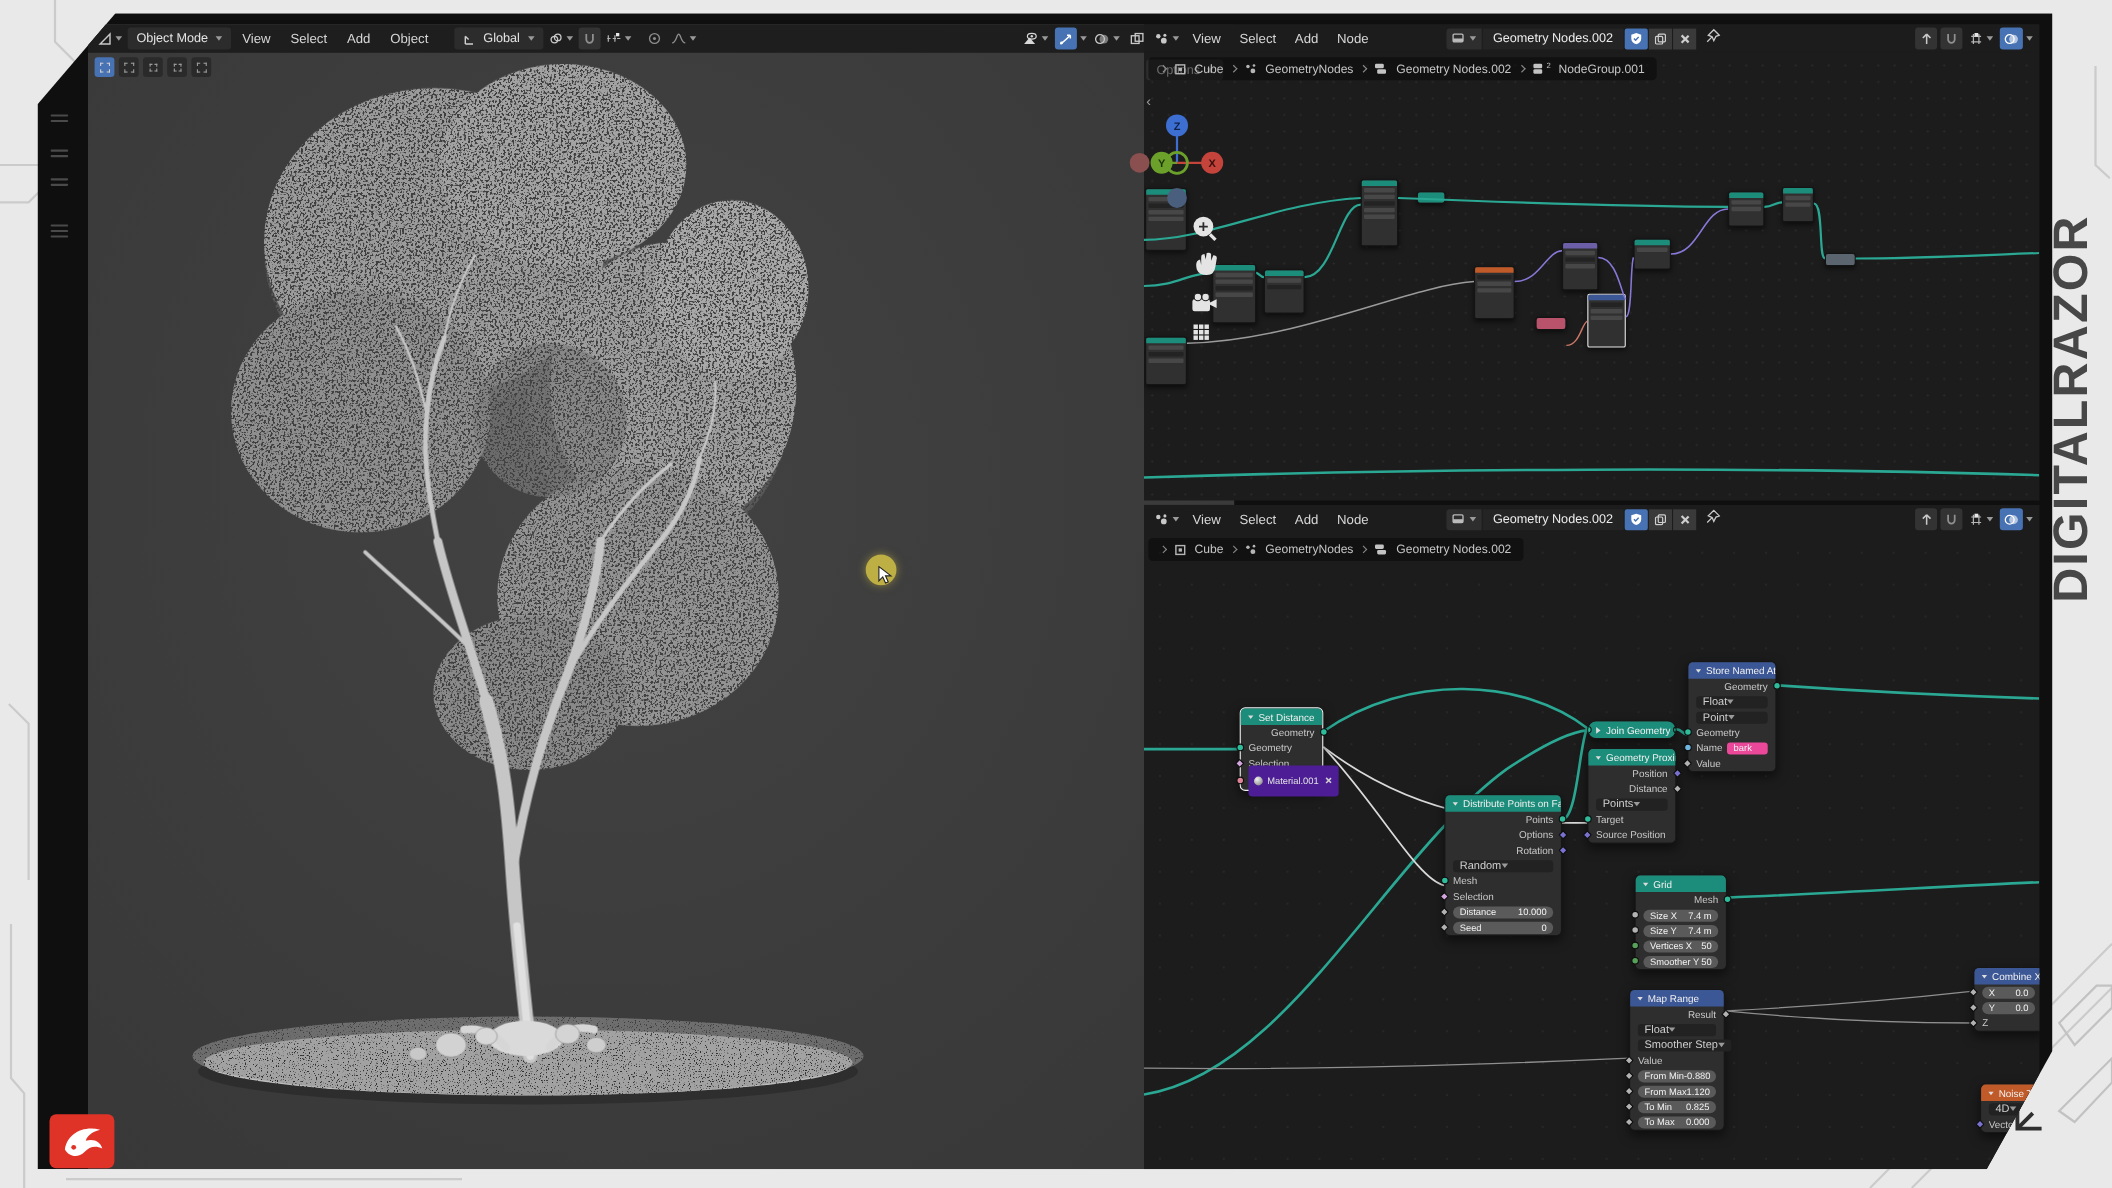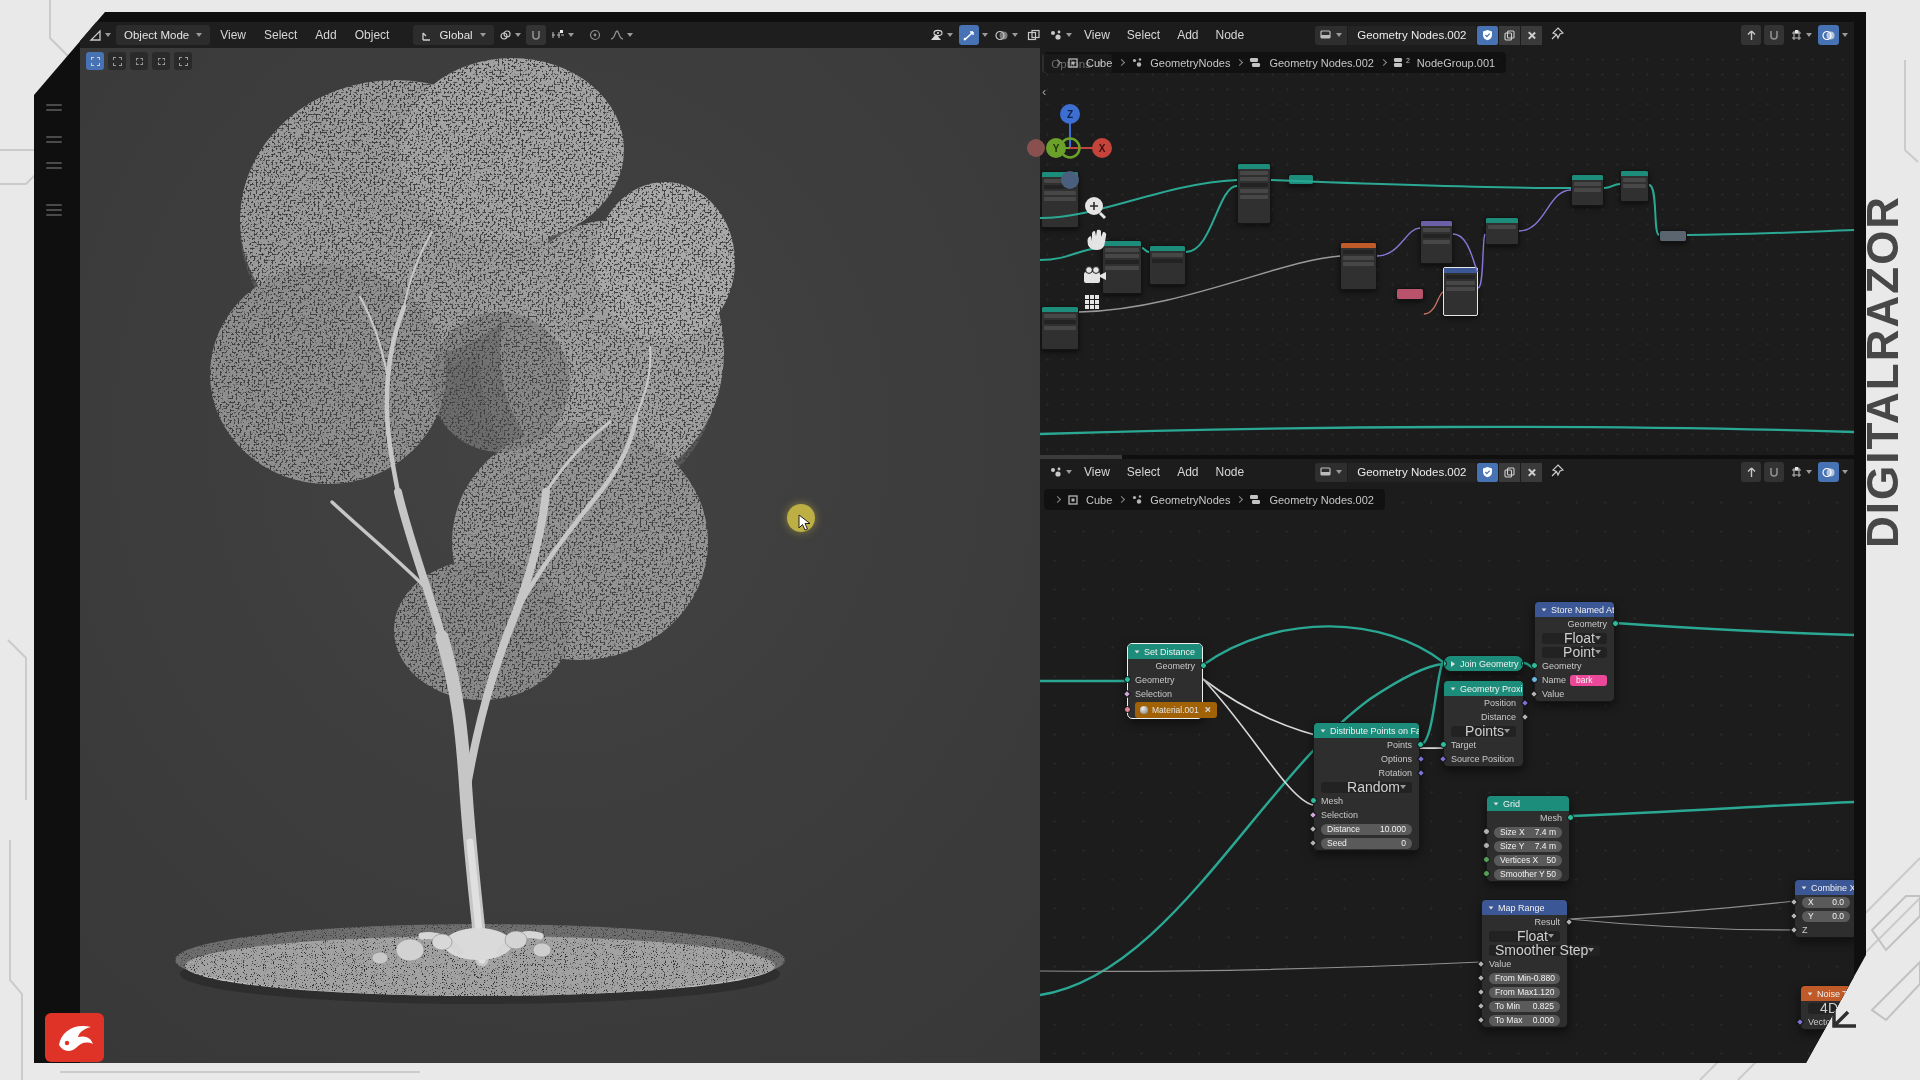--- a/index.html
+++ b/index.html
@@ -89,23 +89,23 @@
   .bnode { position:absolute; background:#2e2e2e; border:1px solid #161616; border-radius:5px;
     box-shadow:0 4px 10px rgba(0,0,0,.5); font-size:9px; color:#c9c9c9; z-index:10; }
   .bnode.sel { border:1px solid #f0f0f0; }
   .nhdr { height:15px; display:flex; align-items:center; gap:4px; padding:0 6px;
     color:#f0f0f0; font-size:9px; border-radius:4px 4px 0 0; white-space:nowrap; overflow:hidden; }
   .nhdr .car { border-top-color:#ddd; transform:scale(.8); }
   .nrow { height:14px; display:flex; align-items:center; padding:0 7px; position:relative; white-space:nowrap; }
   .nrow.out { justify-content:flex-end; }
   .fld { flex:1; height:11px; background:#5a5a5a; border-radius:6px; font-size:8.5px;
     display:flex; align-items:center; justify-content:space-between; padding:0 6px; color:#f3f3f3; overflow:hidden;}
-  .ndd { flex:1; height:11px; background:#222; border-radius:3px; font-size:14px;
-    display:flex; align-items:center; justify-content:flex-end; padding:0 6px; color:#cfcfcf; }
-  .matf { flex:1; height:16px; background:#a16207; border-radius:3px; font-size:8.5px;
+  .ndd { flex:1; height:11px; background:#222; border-radius:3px; font-size:10px;
+    display:flex; align-items:center; justify-content:flex-start; padding:0 6px; color:#cfcfcf; }
+  .matf { flex:1; height:28px; background:#4c1d95; border-radius:3px; font-size:8.5px;
     display:flex; align-items:center; gap:4px; padding:0 5px; color:#e2e2e2; }
   .sock { position:absolute; width:7px; height:7px; border:1px solid #0d0d0d; border-radius:50%;
     top:50%; margin-top:-4px; z-index:11; }
   .sock.l { left:-4.5px; } .sock.r { right:-4.5px; }
   .sock.dia { width:6px; height:6px; border-radius:1px; transform:rotate(45deg); margin-top:-3.5px; }
   .c-geo { background:#2fbc9a; } .c-vec { background:#7a72d1; } .c-gray { background:#b2b2b2; }
   .c-bool { background:#d2a6dc; } .c-mat { background:#de8498; } .c-str { background:#6fb7e0; }
   .c-int { background:#56a05a; }
   svg.wires { position:absolute; left:0; top:0; z-index:3; }
   .chev-left { font-size:13px; color:#9a9a9a; }

